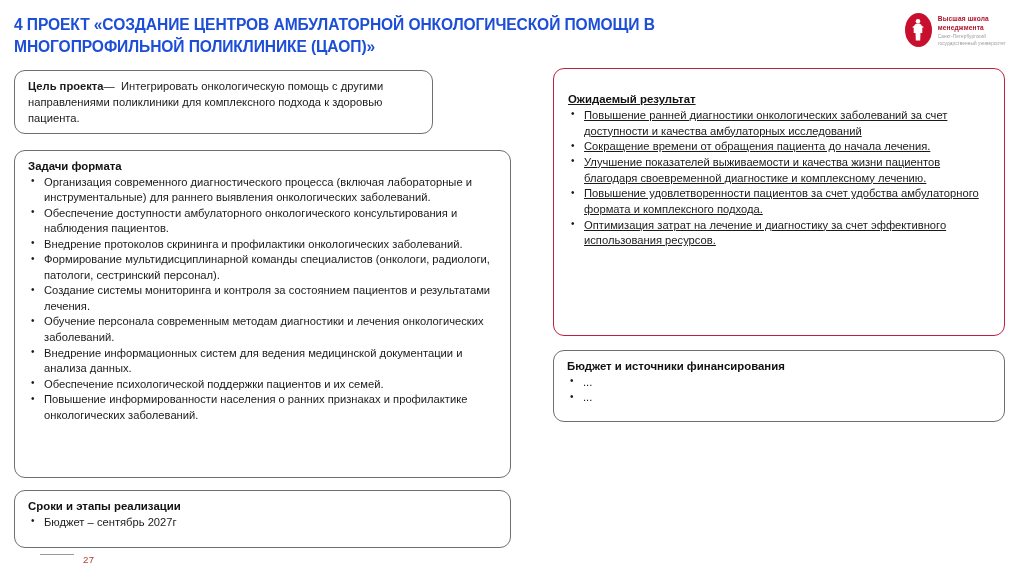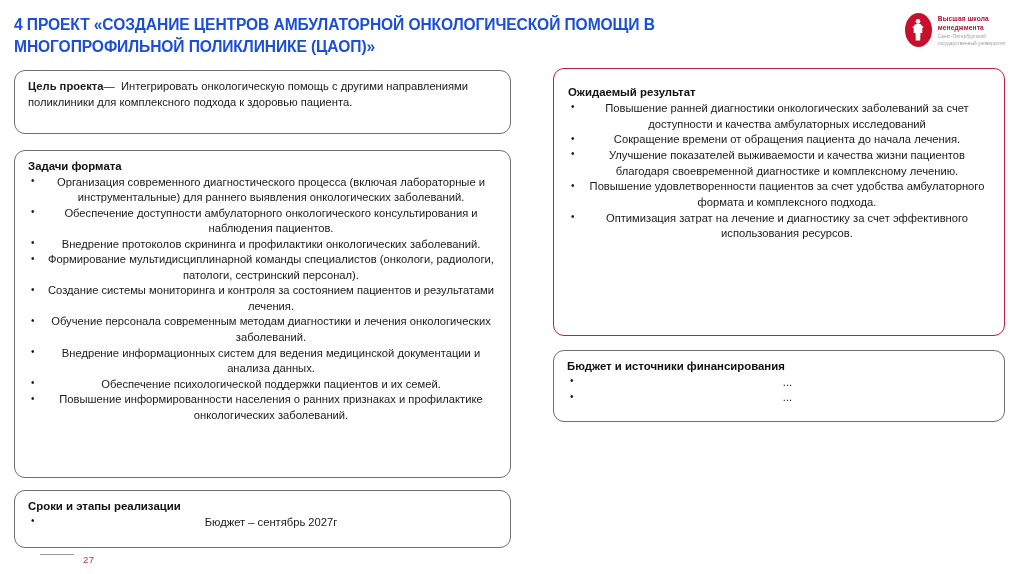--- a/index.html
+++ b/index.html
@@ -105,44 +105,43 @@
     color: #1a1a1a;
   }
   .para .lead {
     font-weight: bold;
   }
 
   ul.bullets {
     margin: 0;
     padding: 0;
     list-style: none;
-    text-align: center;
   }
   ul.bullets li {
     position: relative;
     padding-left: 16px;
     font-size: 11.2px;
     line-height: 1.385;
     color: #1a1a1a;
     margin: 0;
   }
   ul.bullets li::before {
     content: "•";
     position: absolute;
     left: 3px;
     top: -0.5px;
     font-size: 10px;
     color: #1a1a1a;
   }
 
   
-  #card-goal      { left: 14px;  top: 70px;  width: 497px; height: 64px; }
+  #card-goal      { left: 14px;  top: 70px;  width: 419px; height: 64px; }
   #card-tasks     { left: 14px;  top: 150px; width: 497px; height: 328px; }
   #card-timeline  { left: 14px;  top: 490px; width: 497px; height: 58px; }
-  #card-result    { left: 553px; top: 68px;  width: 452px; height: 268px; padding: 16px 14px; }
+  #card-result    { left: 553px; top: 68px;  width: 452px; height: 268px; padding: 23px 14px; text-decoration: underline; }
   #card-budget    { left: 553px; top: 350px; width: 452px; height: 72px; }
 
   #card-result ul.bullets li { line-height: 1.40; }
 
   
   .footer {
     position: absolute;
     left: 40px;
     bottom: 9px;
     display: flex;

